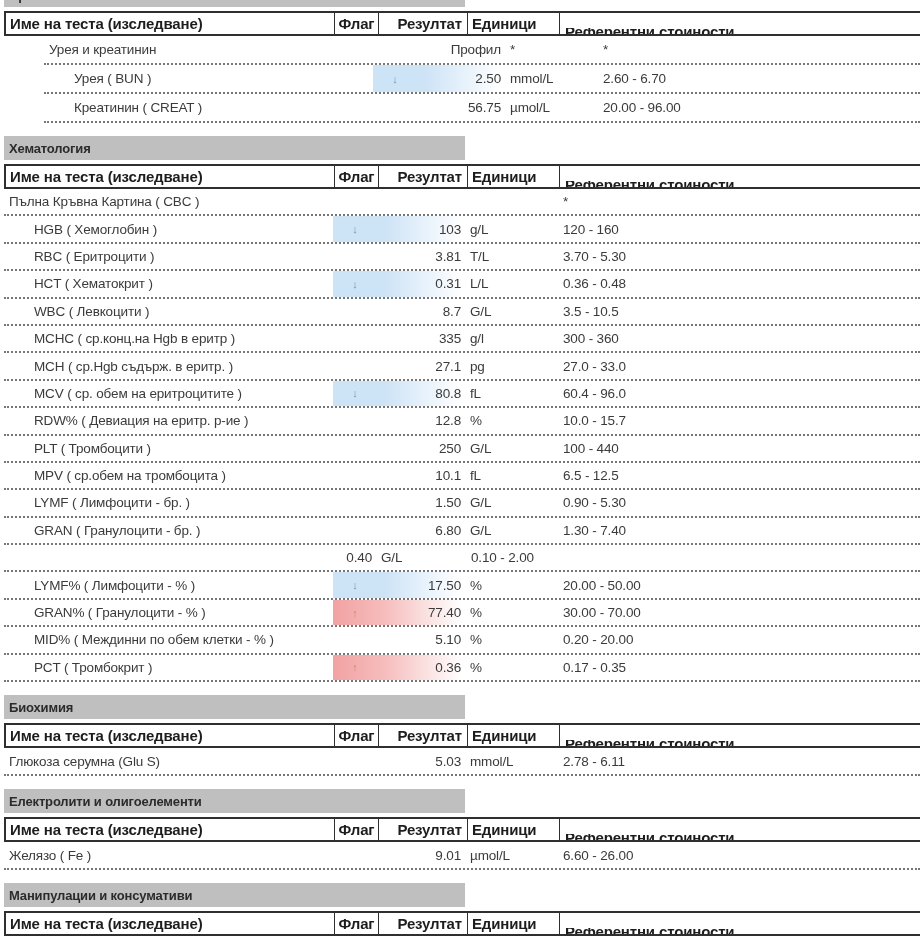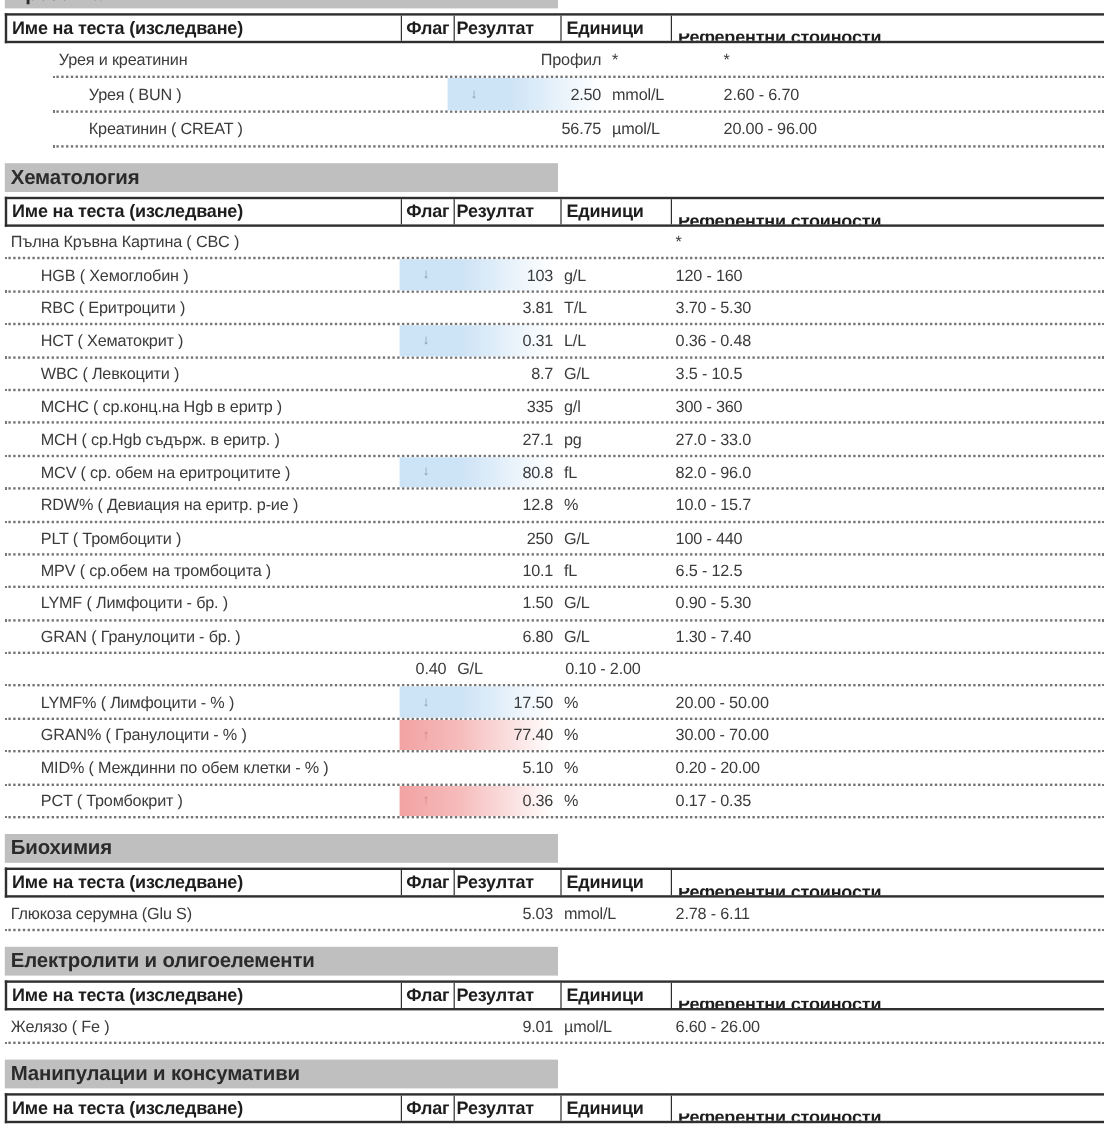--- a/index.html
+++ b/index.html
@@ -35,21 +35,21 @@
     height: 24px;
     background: var(--section-bg);
     display: flex;
     align-items: center;
     box-sizing: border-box;
     padding-left: 5px;
     margin-bottom: 4px;
   }
   .section-title {
     font-weight: bold;
-    font-size: 17px;
+    font-size: 13px;
     color: #2b2b2b;
   }
 
   .thead {
     display: grid;
     grid-template-columns: 329px 44px 89px 92px auto;
     height: 25px;
     box-sizing: border-box;
     border-top: 2px solid var(--border-dark);
     border-bottom: 2px solid var(--border-dark);
@@ -62,21 +62,21 @@
   .th {
     display: flex;
     align-items: center;
     box-sizing: border-box;
     border-right: 1px solid var(--border-dark);
     white-space: nowrap;
     overflow: hidden;
   }
   .th-name   { padding-left: 4px; }
   .th-flag   { justify-content: center; }
-  .th-result { justify-content: flex-end; padding-right: 22px; }
+  .th-result { justify-content: flex-end; padding-right: 5px; }
   .th-units  { padding-left: 4px; }
   .th-ref    { padding-left: 5px; border-right: none; margin-top: 15px; }
 
   .row {
     display: grid;
     grid-template-columns: 329px 44px 89px 92px auto;
     align-items: center;
     position: relative;
     height: 28px;
     border-bottom: 2px dotted var(--dotted);
@@ -234,21 +234,21 @@
     <div class="cell c-units">pg</div>
     <div class="cell c-ref">27.0 - 33.0</div>
   </div>
 
   <div class="row indent flag-low">
     <div class="hl"></div>
     <div class="cell c-name">MCV ( ср. обем на еритроцитите )</div>
     <div class="cell c-flag">↓</div>
     <div class="cell c-result">80.8</div>
     <div class="cell c-units">fL</div>
-    <div class="cell c-ref">82.0 - 96.0</div>
+    <div class="cell c-ref">60.4 - 96.0</div>
   </div>
 
   <div class="row indent">
 
     <div class="cell c-name">RDW% ( Девиация на еритр. р-ие )</div>
     <div class="cell c-flag"></div>
     <div class="cell c-result">12.8</div>
     <div class="cell c-units">%</div>
     <div class="cell c-ref">10.0 - 15.7</div>
   </div>

